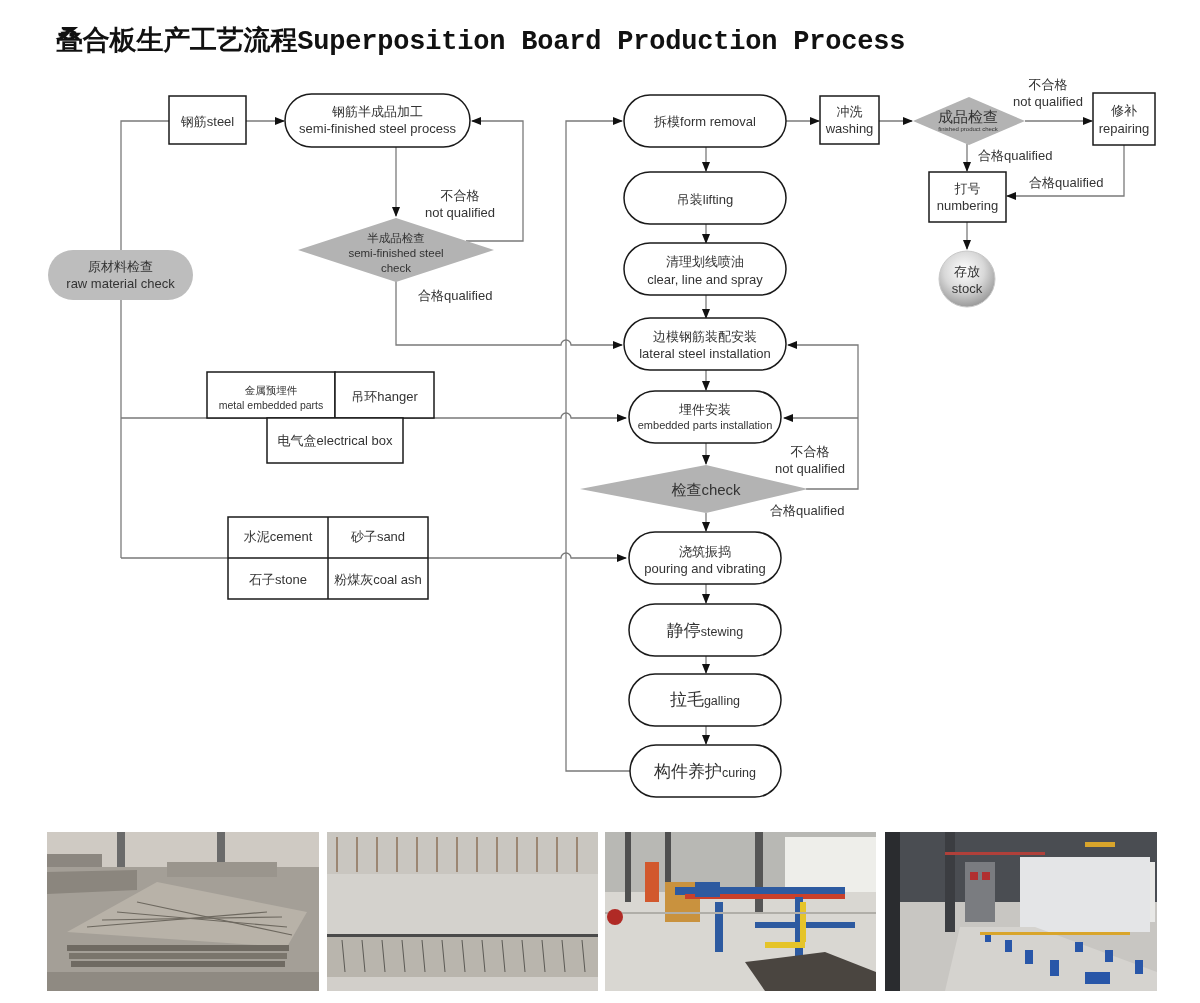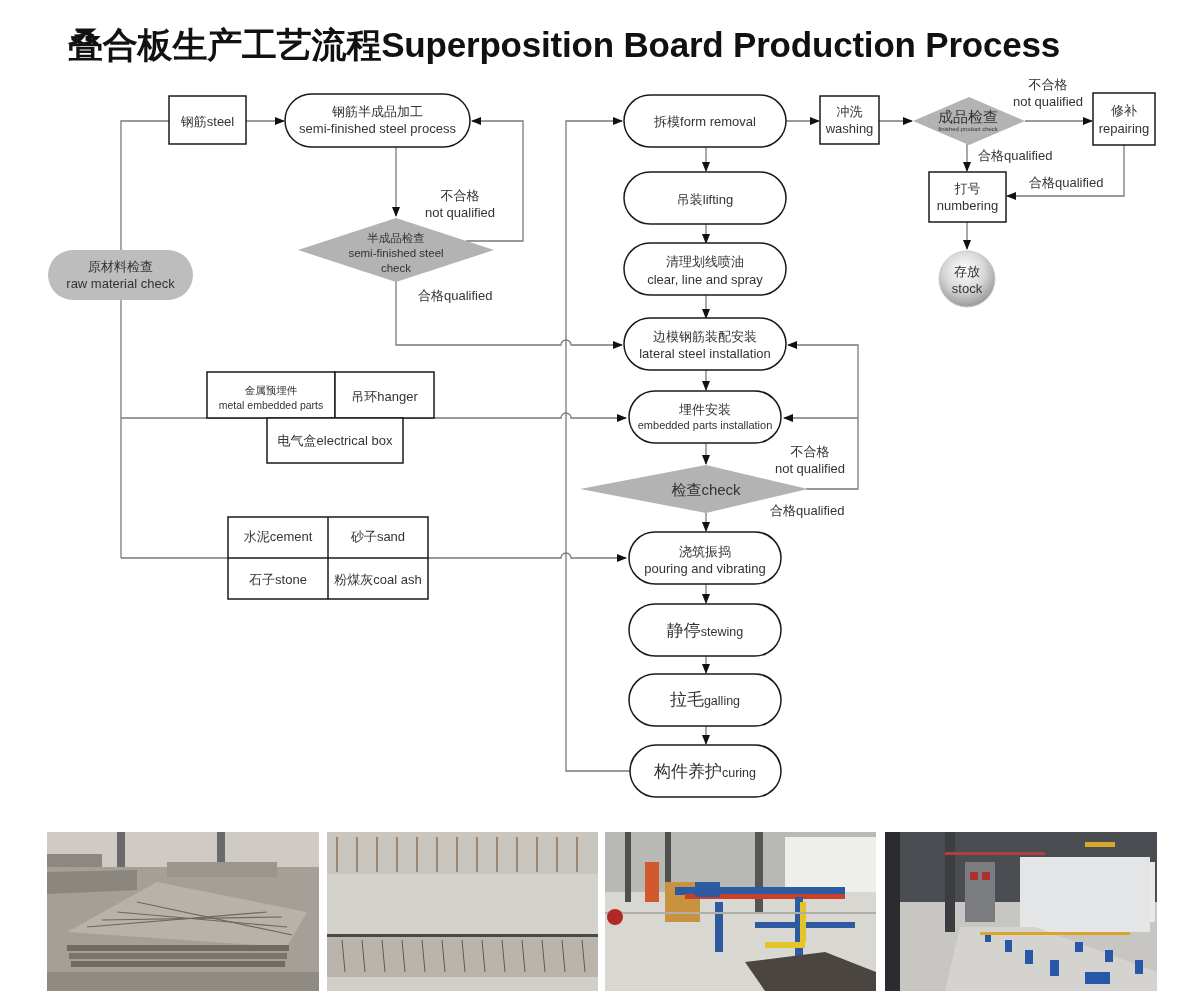--- a/index.html
+++ b/index.html
@@ -1,19 +1,19 @@
 <!DOCTYPE html>
 <html><head>
 <meta charset="utf-8">
 <style>
   html, body { margin: 0; padding: 0; background: #ffffff; }
   body { width: 1200px; height: 1003px; position: relative; overflow: hidden;
          font-family: "DejaVu Sans", "Liberation Sans", sans-serif; color: #333; }
-  .title { position: absolute; left: 68px; top: 22px; font-size: 35px; font-weight: bold;
-           color: #111; font-family: Liberation Sans, sans-serif; letter-spacing: -0.2px; }
+  .title { position: absolute; left: 56px; top: 22px; font-size: 27px; font-weight: bold;
+           color: #111; font-family: Liberation Mono, monospace; letter-spacing: -0.2px; }
   svg#flow { position: absolute; left: 0; top: 0; }
   .node-text { font-family: "Liberation Sans", "DejaVu Sans", sans-serif; fill: #333; }
   .photos { position: absolute; left: 47px; top: 832px; width: 1110px; height: 160px; }
   .photo { position: absolute; top: 0; height: 159px; overflow: hidden; }
   .photo svg { display: block; }
 </style>
 </head>
 <body>
 
 <div class="title">叠合板生产工艺流程Superposition Board Production Process</div>

